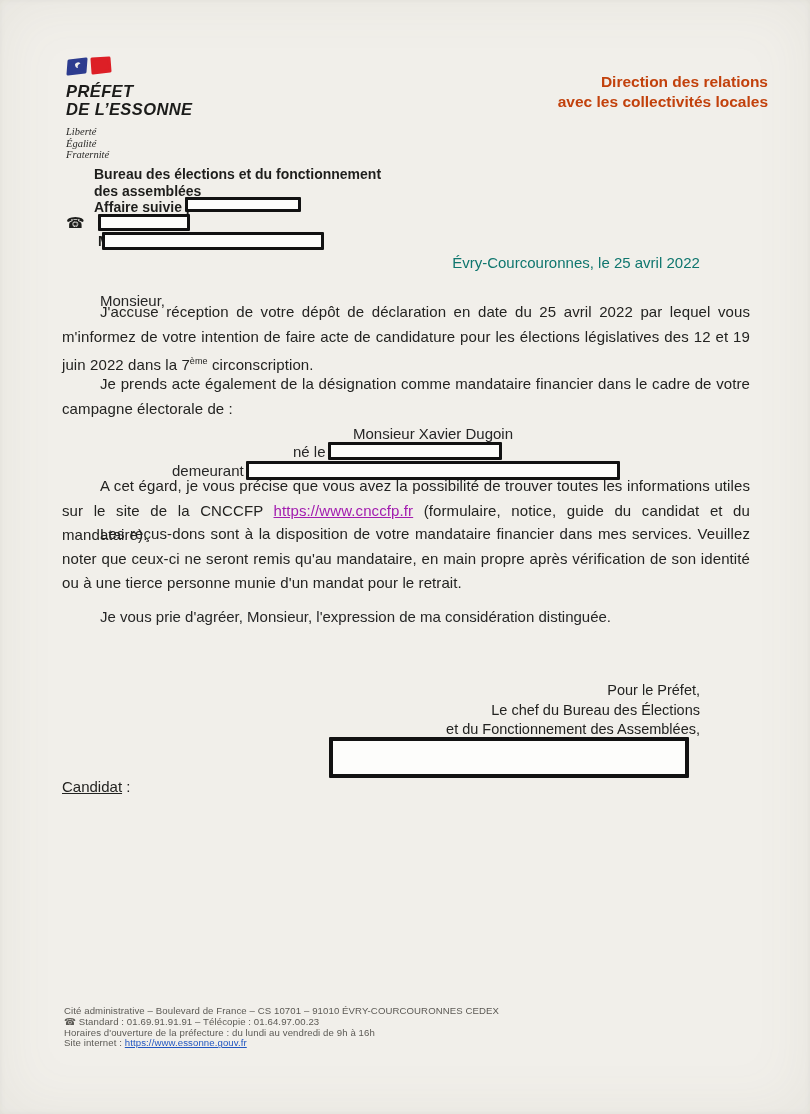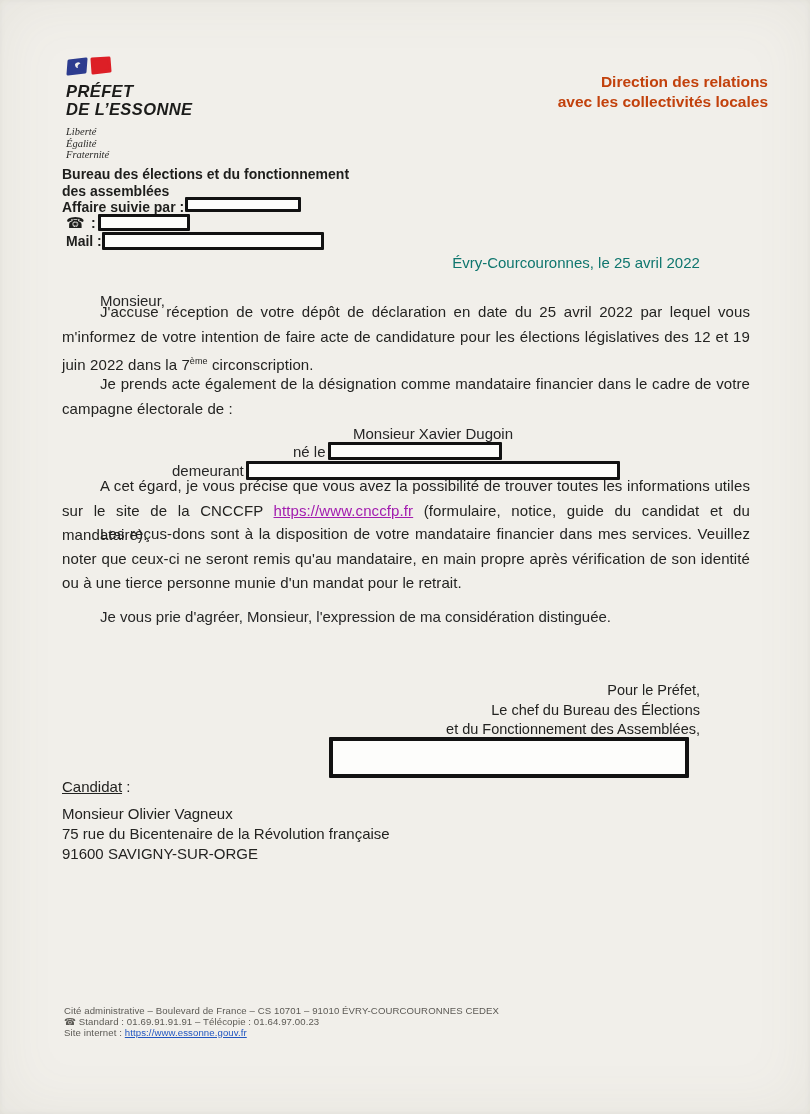--- a/index.html
+++ b/index.html
@@ -11,21 +11,21 @@
     overflow:hidden;color:#262626;
   }
   
   .marianne{position:absolute;left:66px;top:56px;}
   .marianne-title{font-weight:bold;font-size:16.5px;line-height:17.5px;letter-spacing:0.4px;color:#1c1c1a;margin-top:4px;font-style:italic;}
   .motto{font-family:"Liberation Serif",serif;font-style:italic;font-size:10.5px;line-height:11.5px;color:#2a2a28;margin-top:8px;}
   .direction{position:absolute;left:500px;top:72px;width:268px;text-align:right;
     font-weight:bold;font-size:15.5px;line-height:20px;color:#c2410c;}
   
   .contact{position:absolute;left:62px;top:166px;width:360px;font-size:14px;color:#1e1e1c;}
-  .contact .b{font-weight:bold;}
+  .contact .b{font-weight:bold;margin-left:32px;}
   .contact-line{position:absolute;white-space:nowrap;}
   .redact{position:absolute;background:#fdfdfb;border:3px solid #121212;border-radius:1px;box-sizing:border-box;}
   
   .dateline{position:absolute;left:420px;top:254px;width:312px;text-align:center;font-size:15px;color:#0f766e;}
   
   .salutation{position:absolute;left:100px;top:292px;font-size:15px;}
   .para{position:absolute;left:62px;width:688px;font-size:15px;line-height:24.5px;
     text-align:justify;text-indent:38px;color:#232321;letter-spacing:0.1px;}
   .para sup{font-size:9px;}
   .body-link{color:#a21caf;text-decoration:underline;cursor:pointer;}
@@ -106,26 +106,22 @@
 
   <div class="sig-block">
     <div>Pour le Préfet,</div>
     <div>Le chef du Bureau des Élections</div>
     <div>et du Fonctionnement des Assemblées,</div>
   </div>
   <div class="redact" style="left:329px;top:737px;width:360px;height:41px;border-width:4px;"></div>
 
   <div class="candidate">
     <div><span class="lbl">Candidat</span><span> :</span></div>
-    <div class="rows">
-      <div>Monsieur Olivier Vagneux</div>
-      <div>75 rue du Bicentenaire de la Révolution française</div>
-      <div>91600 SAVIGNY-SUR-ORGE</div>
-    </div>
   </div>
 
   <div class="footer">
     <div>Cité administrative – Boulevard de France – CS 10701 – 91010 ÉVRY-COURCOURONNES CEDEX</div>
     <div><span>☎</span><span> Standard : 01.69.91.91.91 – Télécopie : 01.64.97.00.23</span></div>
+    <div>Horaires d'ouverture de la préfecture : du lundi au vendredi de 9h à 16h</div>
     <div><span>Site internet : </span><span class="footer-link">https://www.essonne.gouv.fr</span></div>
   </div>
 
 </div>
 
 </body></html>

